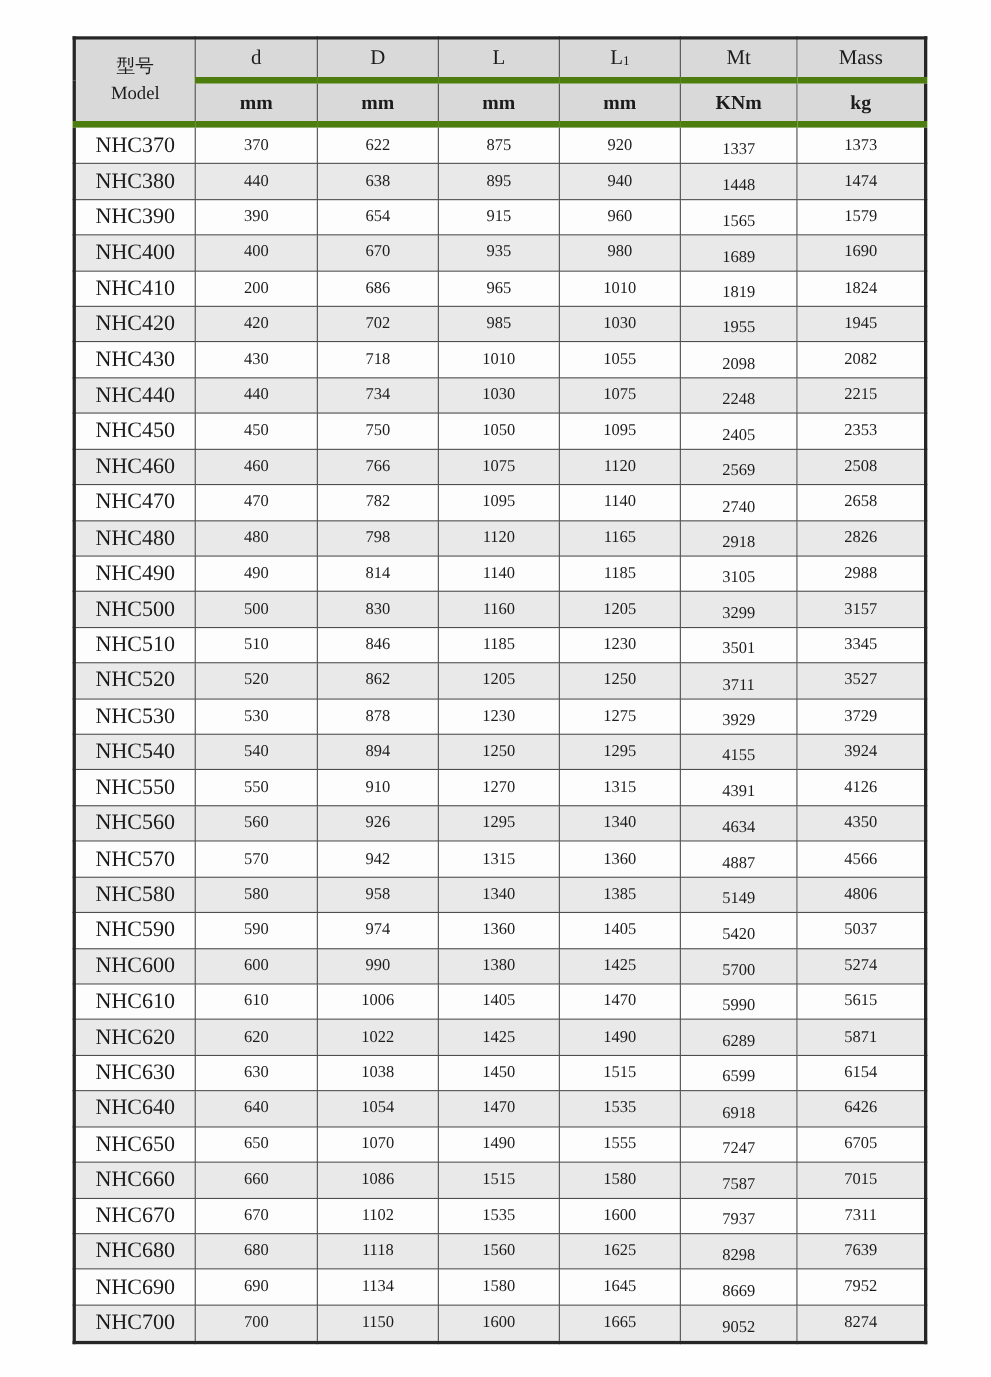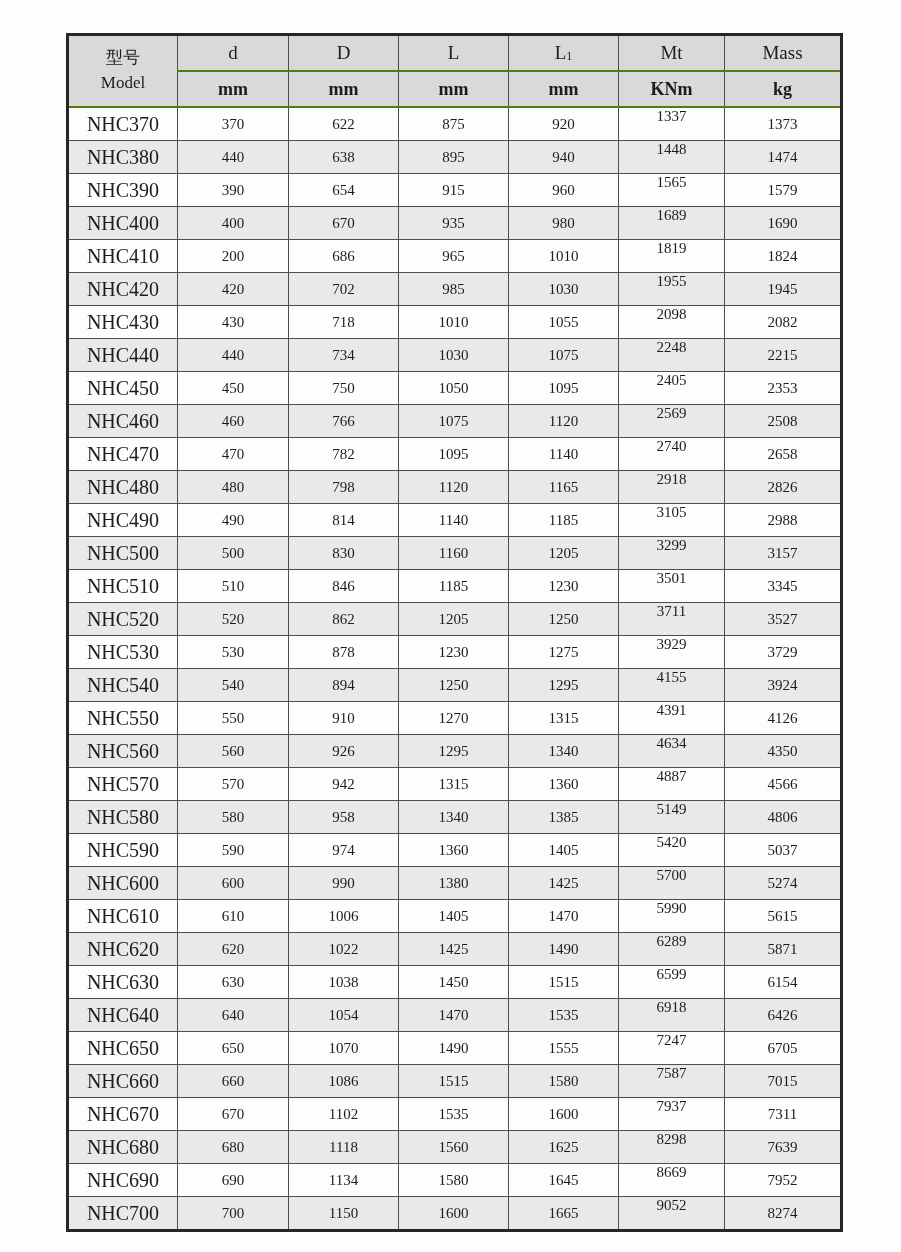--- a/index.html
+++ b/index.html
@@ -32,21 +32,21 @@
     vertical-align: middle;
     padding: 0;
     overflow: hidden;
     white-space: nowrap;
   }
   .spec-table thead th {
     background: #d9d9d9;
     font-weight: normal;
     height: 34px;
     font-size: 19px;
-    border-bottom: 2px solid #4d7c0f;
+    border-bottom: 6px solid #4d7c0f;
   }
   .spec-table thead tr.units-row th {
     font-size: 18px;
     font-weight: bold;
   }
   .spec-table th.model-th {
     font-size: 17px;
     line-height: 1.45;
   }
   .spec-table sub.colsub {
@@ -61,21 +61,21 @@
   }
   .spec-table tbody tr:nth-child(even) td {
     background: #e9e9e9;
   }
   .spec-table tbody td.model-cell {
     font-size: 20px;
   }
   
   .spec-table tbody td.mt-cell {
     vertical-align: bottom;
-    padding-bottom: 15px;
+    padding-bottom: 3px;
   }
   .spec-table colgroup col.c-model { width: 110px; }
   .spec-table colgroup col.c-d     { width: 111px; }
   .spec-table colgroup col.c-D     { width: 110px; }
   .spec-table colgroup col.c-L     { width: 110px; }
   .spec-table colgroup col.c-L1    { width: 110px; }
   .spec-table colgroup col.c-Mt    { width: 106px; }
   .spec-table colgroup col.c-Mass  { width: 117px; }
 </style>
 </head>

